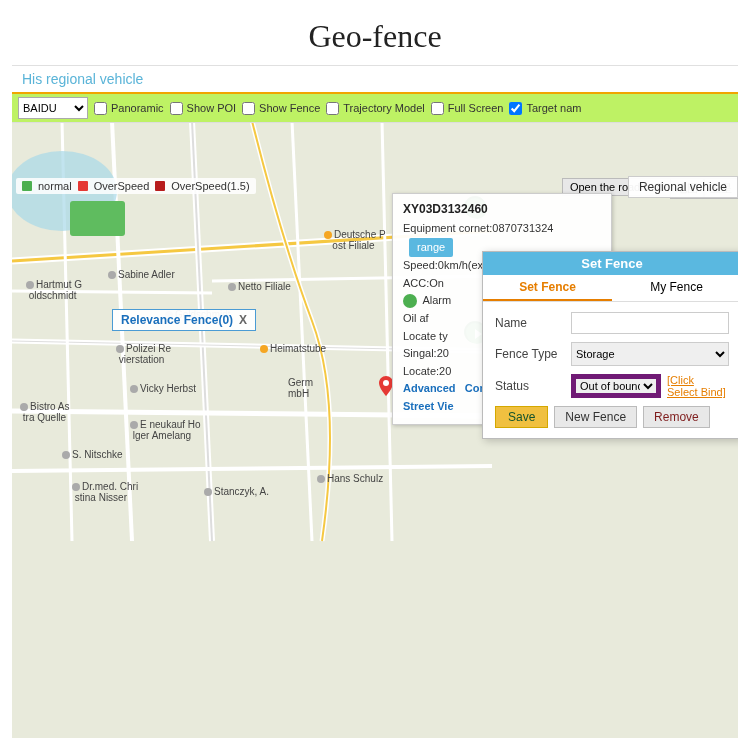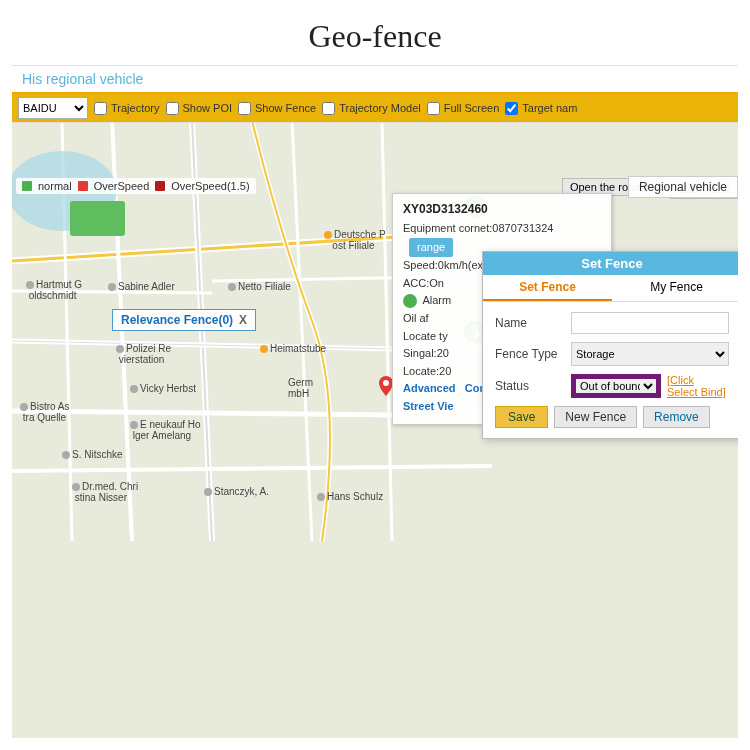--- a/index.html
+++ b/index.html
@@ -51,21 +51,21 @@
       background: #fff;
       z-index: 10;
     }
     .toolbar {
       position: absolute;
       top: 28px;
       left: 0;
       right: 0;
       display: flex;
       align-items: center;
-      background: #eab308;
+      background: #bef264;
       border-bottom: 1px solid #ddd;
       padding: 3px 6px;
       gap: 6px;
       z-index: 10;
       flex-wrap: wrap;
     }
     .toolbar select {
       font-size: 11px;
       height: 22px;
       border: 1px solid #aaa;
@@ -300,21 +300,21 @@
       font-size: 12px;
       cursor: pointer;
       color: #333;
     }
     .btn-remove {
       background: #e8e8e8;
       border: 1px solid #bbb;
       padding: 3px 10px;
       font-size: 12px;
       cursor: pointer;
-      color: #0369a1;
+      color: #7f1d1d;
     }
 
     
     .relevance-fence {
       position: absolute;
       top: 188px;
       left: 100px;
       background: rgba(255,255,255,0.95);
       border: 1px solid #4a9bd4;
       font-size: 12px;
@@ -389,21 +389,21 @@
   </div>
 
   <div class="map-section">
 
     <div class="region-label">His regional vehicle</div>
 
     <div class="toolbar">
       <select><option>BAIDU</option><option>GOOGLE</option></select>
       <label class="toolbar-label">
         <input type="checkbox" style="">
-        <span>Trajectory</span>
+        <span>Panoramic</span>
       </label>
       <label class="toolbar-label">
         <input type="checkbox" style="">
         <span>Show POI</span>
       </label>
       <label class="toolbar-label">
         <input type="checkbox" style="">
         <span>Show Fence</span>
       </label>
       <label class="toolbar-label">
@@ -468,21 +468,21 @@
       </div>
 
       <div class="regional-vehicle-label">Regional vehicle</div>
 
       <div class="place-name" style="left:312px;top:108px;">
         <span class="place-dot orange"></span>Deutsche P<br>&nbsp;&nbsp;&nbsp;ost Filiale
       </div>
       <div class="place-name" style="left:14px;top:158px;">
         <span class="place-dot"></span>Hartmut G<br>&nbsp;oldschmidt
       </div>
-      <div class="place-name" style="left:96px;top:160px;">
+      <div class="place-name" style="left:96px;top:148px;">
         <span class="place-dot"></span>Sabine Adler
       </div>
       <div class="place-name" style="left:216px;top:160px;">
         <span class="place-dot"></span>Netto Filiale
       </div>
       <div class="place-name" style="left:153px;top:188px;">
         <span class="place-dot"></span>Goldschmidt
       </div>
       <div class="place-name" style="left:104px;top:222px;">
         <span class="place-dot"></span>Polizei Re<br>&nbsp;vierstation
@@ -501,21 +501,21 @@
       </div>
       <div class="place-name" style="left:50px;top:328px;">
         <span class="place-dot"></span>S. Nitschke
       </div>
       <div class="place-name" style="left:60px;top:360px;">
         <span class="place-dot"></span>Dr.med. Chri<br>&nbsp;stina Nisser
       </div>
       <div class="place-name" style="left:192px;top:365px;">
         <span class="place-dot"></span>Stanczyk, A.
       </div>
-      <div class="place-name" style="left:305px;top:352px;margin-top:18px;">
+      <div class="place-name" style="left:305px;top:352px;">
         <span class="place-dot"></span>Hans Schulz
       </div>
       <div class="place-name" style="left:276px;top:256px;">Germ<br>mbH</div>
 
       <div class="map-pin" style="left:367px;top:255px;">
         <svg viewBox="0 0 14 20" xmlns="http://www.w3.org/2000/svg">
           <path d="M7 0C3.13 0 0 3.13 0 7c0 5.25 7 13 7 13s7-7.75 7-13c0-3.87-3.13-7-7-7z" fill="#e53935"></path>
           <circle cx="7" cy="7" r="3" fill="white"></circle>
         </svg>
       </div>

